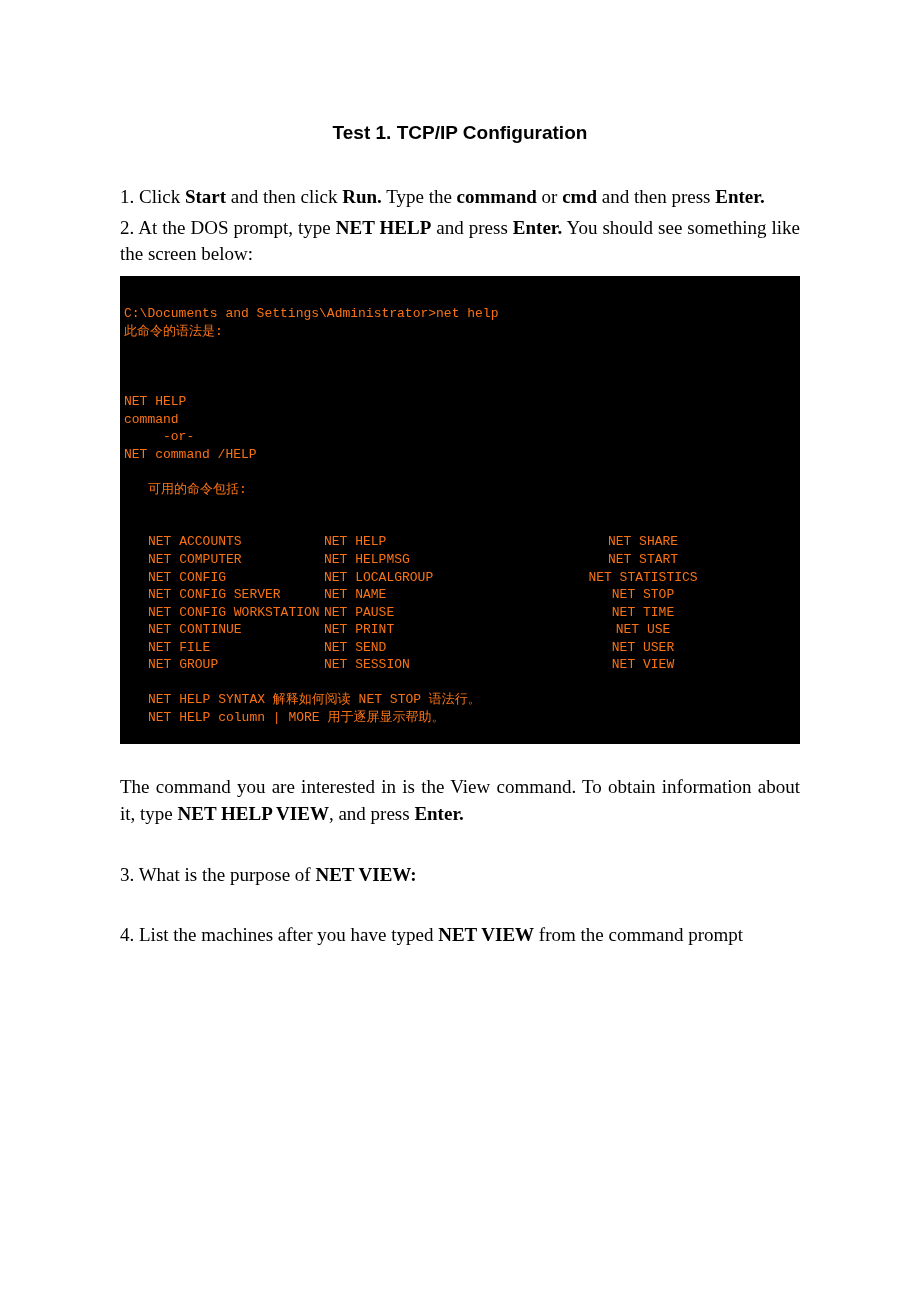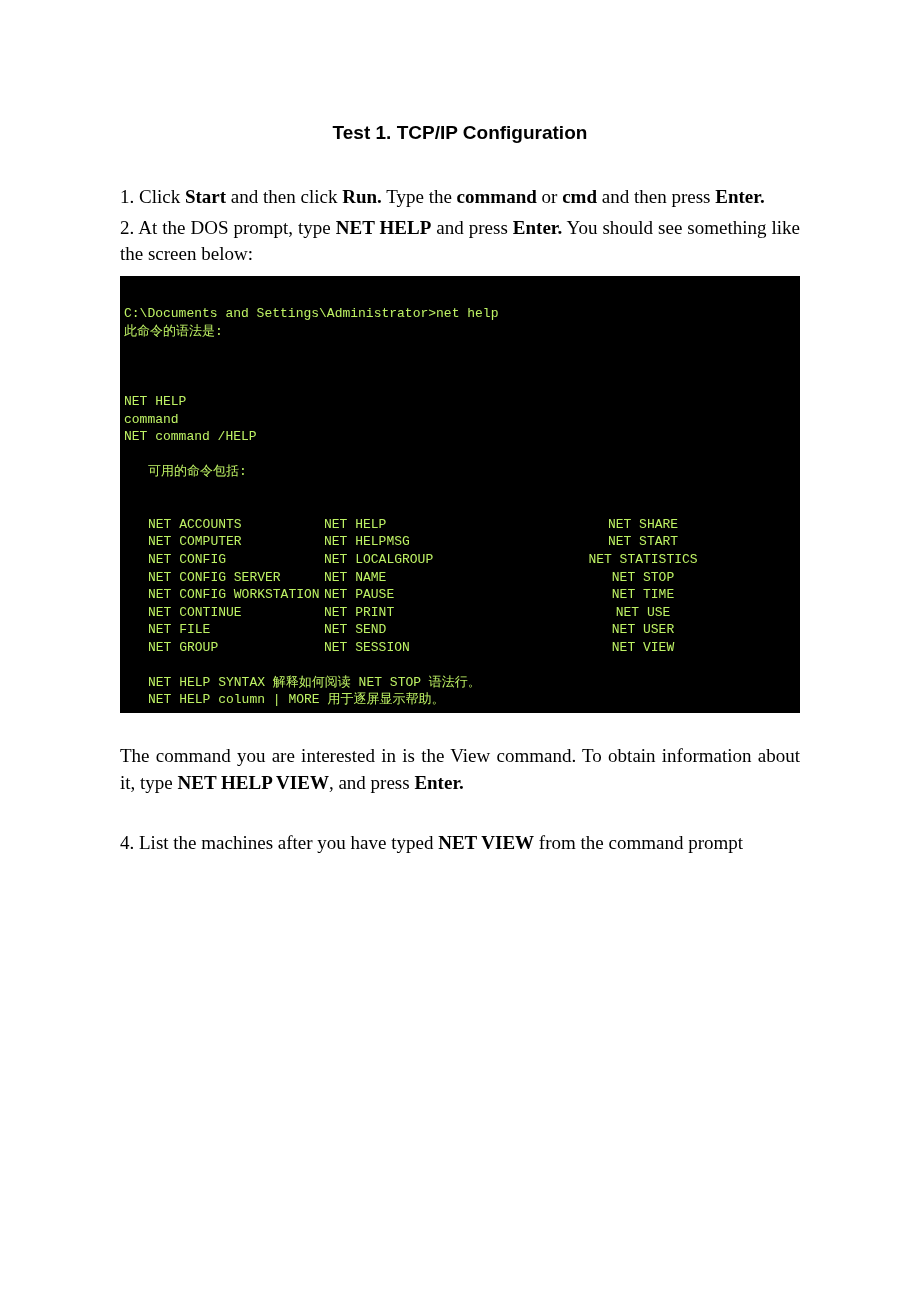--- a/index.html
+++ b/index.html
@@ -26,26 +26,26 @@
     font-size: 19px;
     line-height: 1.4;
     text-align: justify;
     margin: 0 0 4px 0;
     font-family: Liberation Serif, serif;
   }
   .bold { font-weight: bold; }
   .gap2 { margin-top: 34px; }
   .terminal {
     background: #000;
-    color: #bef264;
+    color: #f97316;
     font-family: "Courier New", monospace;
     font-size: 13px;
     line-height: 1.35;
     white-space: pre;
-    padding: 12px 8px 4px 4px;
+    padding: 12px 8px 18px 4px;
     margin-top: 8px;
     margin-bottom: 30px;
   }
   .t-row { display:block; }
   .t-cols { display:flex; }
   .t-c1 { width: 200px; padding-left: 24px; }
   .t-c2 { width: 170px; }
   .t-c3 { flex:1;text-align:center; }
   .t-ind { padding-left: 24px; display:block; }
 </style>
@@ -60,28 +60,31 @@
     <span>1. Click </span><span class="bold">Start</span><span> and then click </span><span class="bold">Run.</span><span> Type the </span><span class="bold">command</span><span> or </span><span class="bold">cmd</span><span> and then press </span><span class="bold">Enter.</span>
   </p>
 
   <p class="para">
     <span>2. At the DOS prompt, type </span><span class="bold">NET HELP</span><span> and press </span><span class="bold">Enter.</span><span> You should see something like the screen below:</span>
   </p>
 
   <div class="terminal">
 <span class="t-row">C:\Documents and Settings\Administrator&gt;net help</span><span class="t-row">此命令的语法是:</span>
 <span class="t-row"> </span>
-<span class="t-row">NET HELP</span><span class="t-row">command</span><span class="t-row">NET command /HELP</span>
+<span class="t-row">NET HELP</span><span class="t-row">command</span><span class="t-row">     -or-</span><span class="t-row">NET command /HELP</span>
 <span class="t-ind">可用的命令包括:</span>
 <span class="t-row"> </span><div id="cmd-cols"><div class="t-cols"><div class="t-c1">NET ACCOUNTS</div><div class="t-c2">NET HELP</div><div class="t-c3">NET SHARE</div></div><div class="t-cols"><div class="t-c1">NET COMPUTER</div><div class="t-c2">NET HELPMSG</div><div class="t-c3">NET START</div></div><div class="t-cols"><div class="t-c1">NET CONFIG</div><div class="t-c2">NET LOCALGROUP</div><div class="t-c3">NET STATISTICS</div></div><div class="t-cols"><div class="t-c1">NET CONFIG SERVER</div><div class="t-c2">NET NAME</div><div class="t-c3">NET STOP</div></div><div class="t-cols"><div class="t-c1">NET CONFIG WORKSTATION</div><div class="t-c2">NET PAUSE</div><div class="t-c3">NET TIME</div></div><div class="t-cols"><div class="t-c1">NET CONTINUE</div><div class="t-c2">NET PRINT</div><div class="t-c3">NET USE</div></div><div class="t-cols"><div class="t-c1">NET FILE</div><div class="t-c2">NET SEND</div><div class="t-c3">NET USER</div></div><div class="t-cols"><div class="t-c1">NET GROUP</div><div class="t-c2">NET SESSION</div><div class="t-c3">NET VIEW</div></div></div>
 <span class="t-ind">NET HELP SYNTAX 解释如何阅读 NET STOP 语法行。</span><span class="t-ind">NET HELP column | MORE 用于逐屏显示帮助。</span></div>
 
   <p class="para">
     <span>The command you are interested in is the View command. To obtain information about it, type </span><span class="bold">NET HELP VIEW</span><span>, and press </span><span class="bold">Enter.</span>
   </p>
 
+  <p class="para gap2">
+    <span>3. What is the purpose of </span><span class="bold">NET   VIEW:</span>
+  </p>
 
 
   <p class="para gap2">
     <span>4. List the machines after you have typed </span><span class="bold">NET VIEW</span><span> from the command prompt</span>
   </p>
 
 </div>
 
 </body></html>

